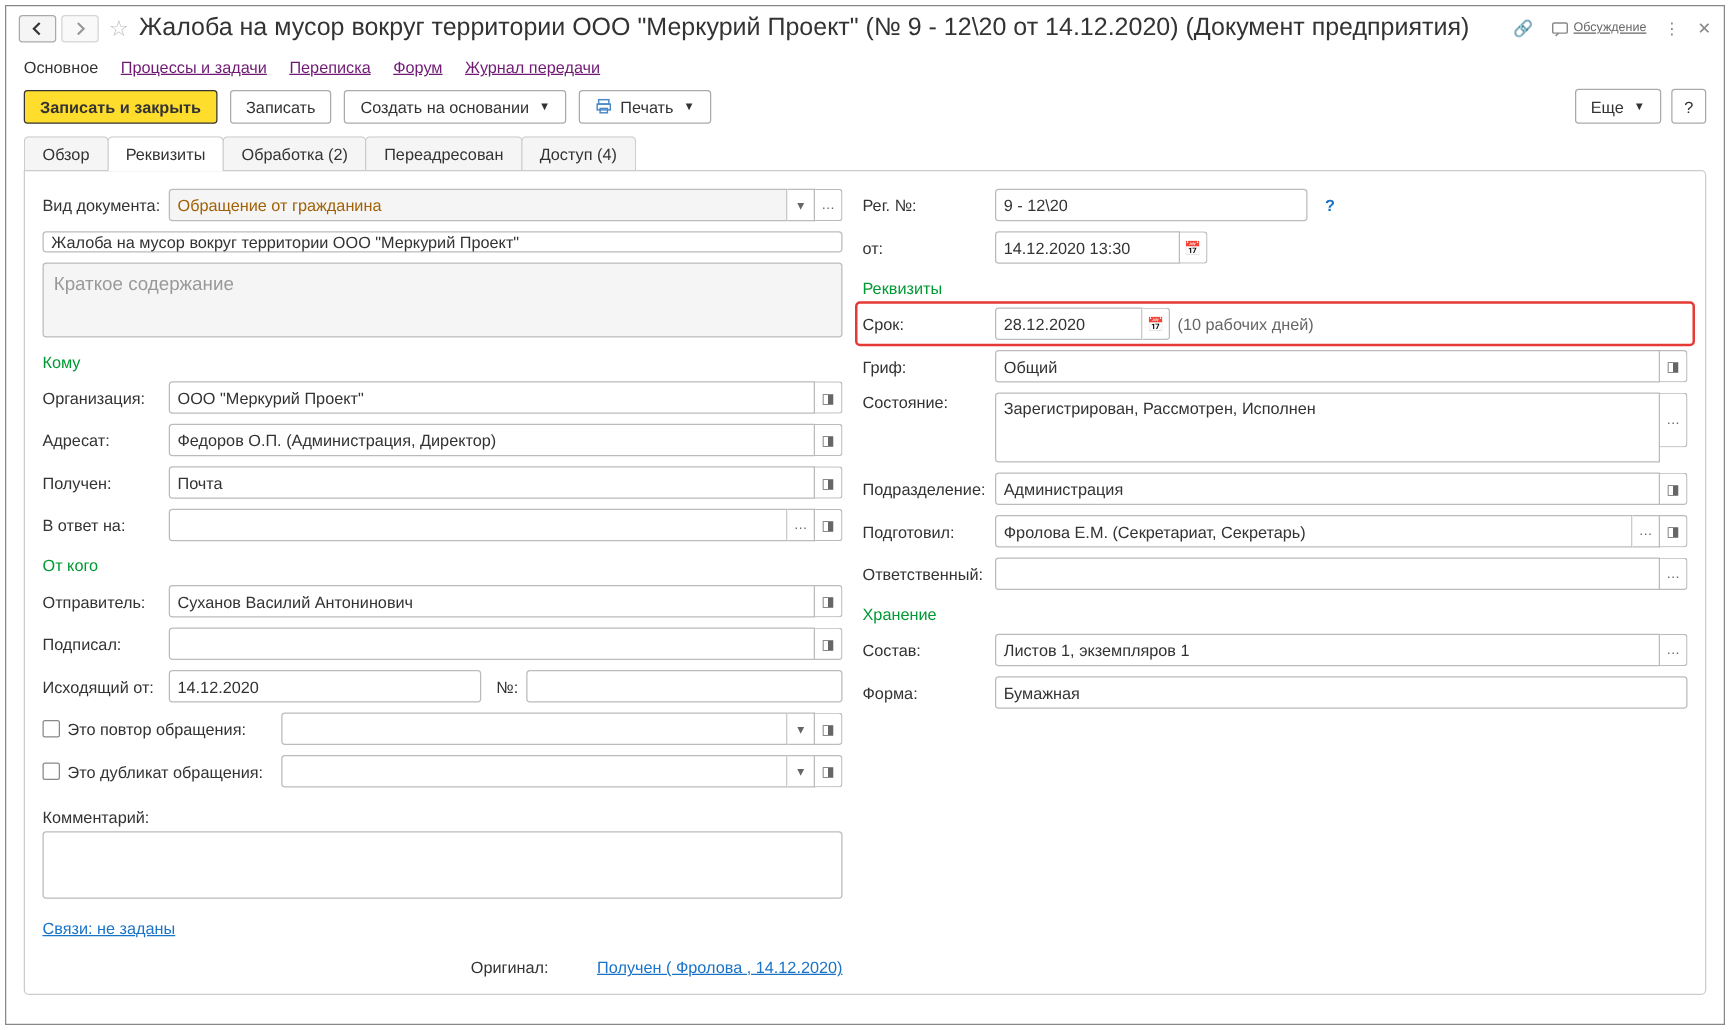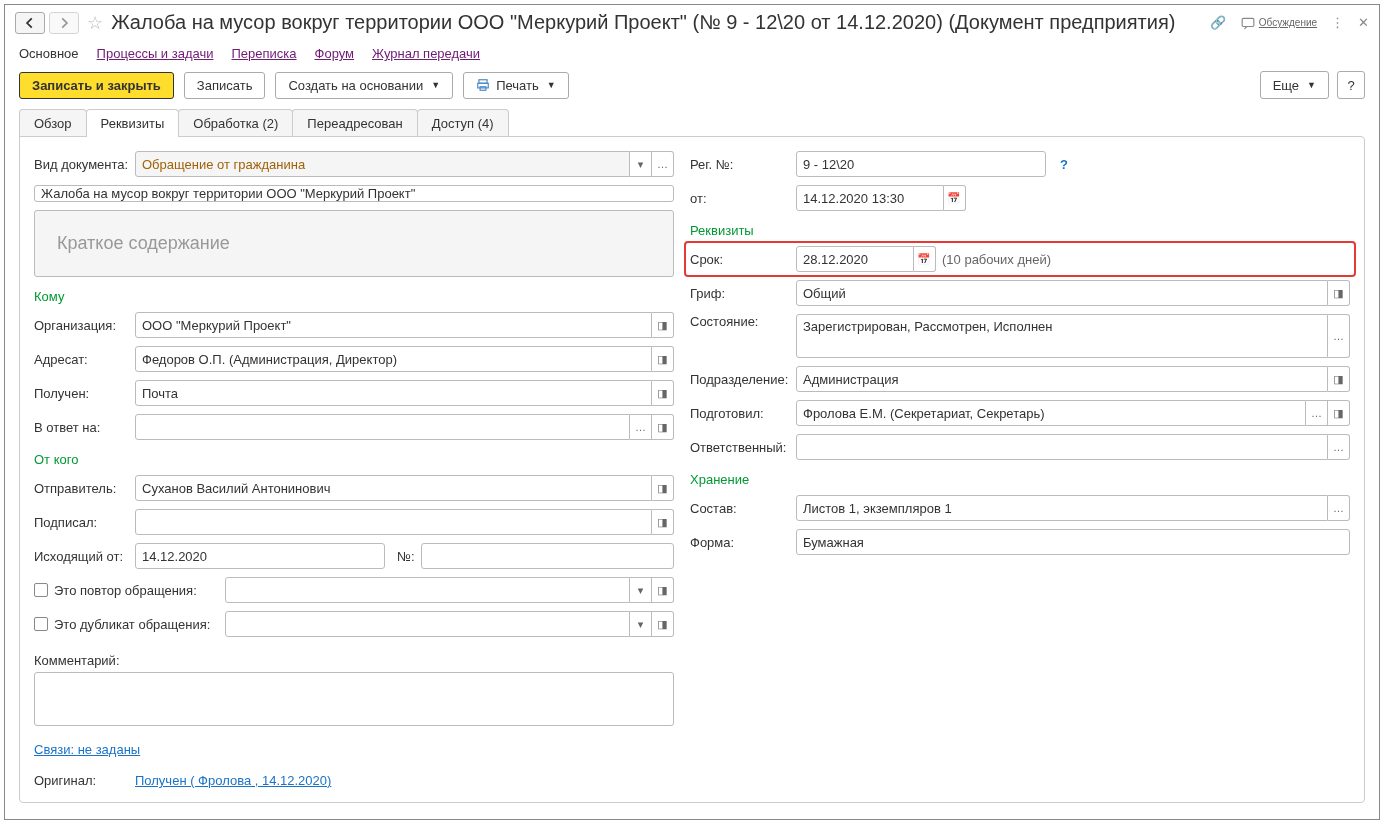--- a/index.html
+++ b/index.html
@@ -38,30 +38,30 @@
   .row { display: flex; align-items: center; gap: 6px; }
   .label { width: 95px; font-size: 13px; color: #333; flex-shrink: 0; }
   .label-wide { width: 100px; }
   .section-title { color: #009933; font-size: 13px; font-weight: 400; margin-top: 4px; }
   .input { flex: 1; border: 1px solid #bbb; border-radius: 3px; height: 26px; padding: 0 6px; font-size: 13px; background: #fff; display: flex; align-items: center; }
   .input.disabled { background: #f5f5f5; color: #a16207; }
   .input-group { display: flex; flex: 1; }
   .input-group .input { border-radius: 3px 0 0 3px; }
   .input-icon-btn { width: 22px; height: 26px; border: 1px solid #bbb; border-left: none; background: #fff; display: flex; align-items: center; justify-content: center; cursor: pointer; font-size: 11px; color: #666; }
   .input-icon-btn:last-child { border-radius: 0 3px 3px 0; }
-  .textarea { border: 1px solid #bbb; border-radius: 3px; padding: 22px; font-size: 18px; min-height: 60px; }
+  .textarea { border: 1px solid #bbb; border-radius: 3px; padding: 8px; font-size: 15px; min-height: 60px; }
   .textarea.disabled { background: #f5f5f5; color: #999; }
   .checkbox-row { display: flex; align-items: center; gap: 6px; font-size: 13px; }
   .cb { width: 14px; height: 14px; border: 1px solid #888; border-radius: 2px; flex-shrink: 0; }
   .link { color: #1a73c7; text-decoration: underline; cursor: pointer; }
   .help-icon { color: #1a73c7; font-weight: 700; margin-left: 8px; }
   .highlight-box { border: 2px solid #e53935; border-radius: 4px; padding: 3px 4px; margin: -5px -6px; }
   .highlight-box .row { padding: 0; }
   .srok-note { color: #666; white-space: nowrap; }
-  .textarea-state { border: 1px solid #bbb; border-radius: 3px 0 0 3px; padding: 4px 6px; font-size: 13px; height: 44px; flex: 1; }
+  .textarea-state { border: 1px solid #bbb; border-radius: 3px 0 0 3px; padding: 4px 6px; font-size: 13px; height: 56px; flex: 1; }
   .comment-area { border: 1px solid #bbb; border-radius: 3px; height: 54px; margin-top: 4px; }
   .caret { font-size: 9px; margin-left: 2px; }
   svg.ic { width: 14px; height: 14px; }
 </style>
 </head>
 <body>
 
 <div class="window">
 
   <div class="titlebar">
@@ -220,21 +220,21 @@
           <div class="input"></div>
           <div class="input-icon-btn">▾</div>
           <div class="input-icon-btn">◨</div>
         </div>
       </div>
       <div style="margin-top:8px;">
         <span>Комментарий:</span>
         <div class="comment-area"></div>
       </div>
       <div style="margin-top:8px;"><span class="link">Связи: не заданы</span></div>
-      <div class="row" style="margin-top:8px;">
+      <div class="row" style="margin-top:8px;justify-content:flex-end;">
         <span class="label">Оригинал:</span>
         <span class="link">Получен ( Фролова , 14.12.2020)</span>
       </div>
     </div>
 
     <div class="col col-right">
       <div class="row">
         <span class="label label-wide">Рег. №:</span>
         <div class="input" style="flex:0 0 250px;">9 - 12\20</div>
         <span class="help-icon">?</span>

